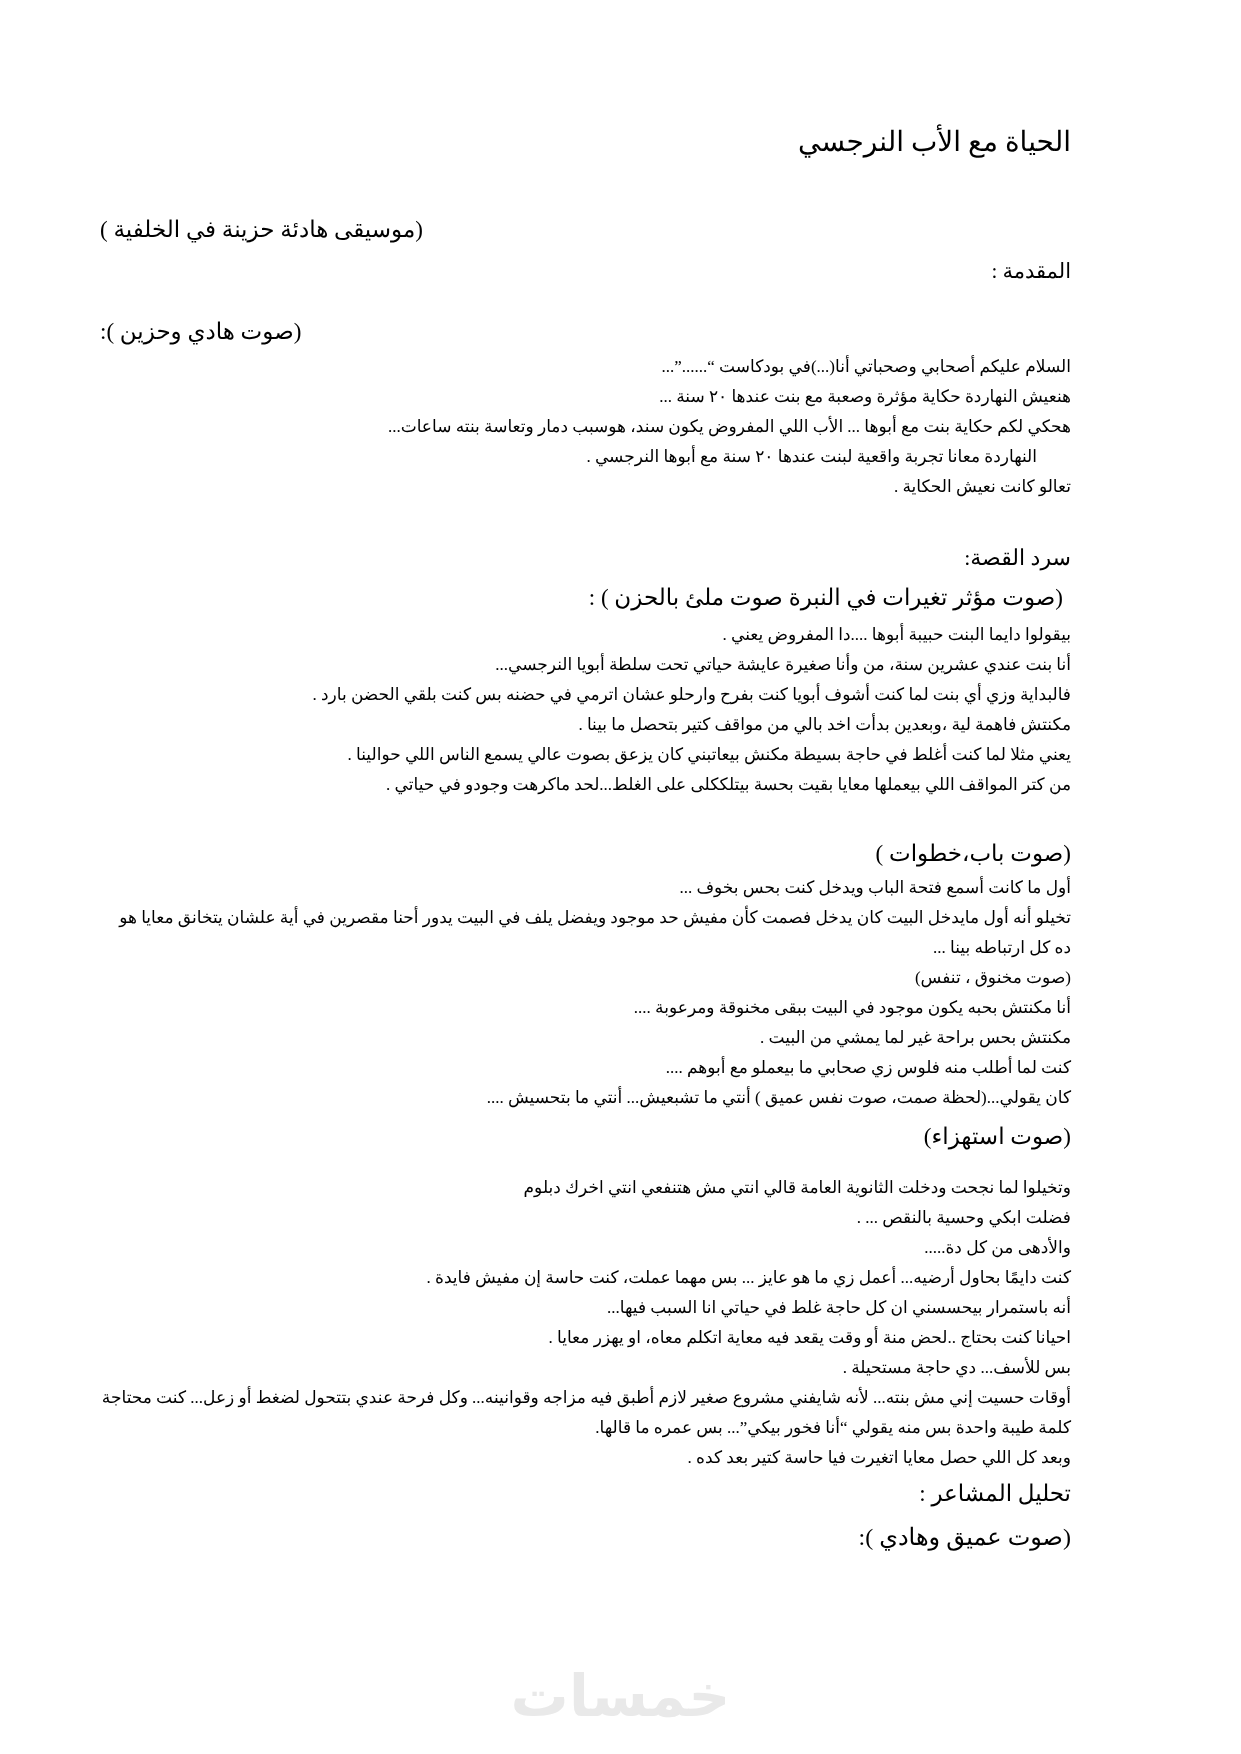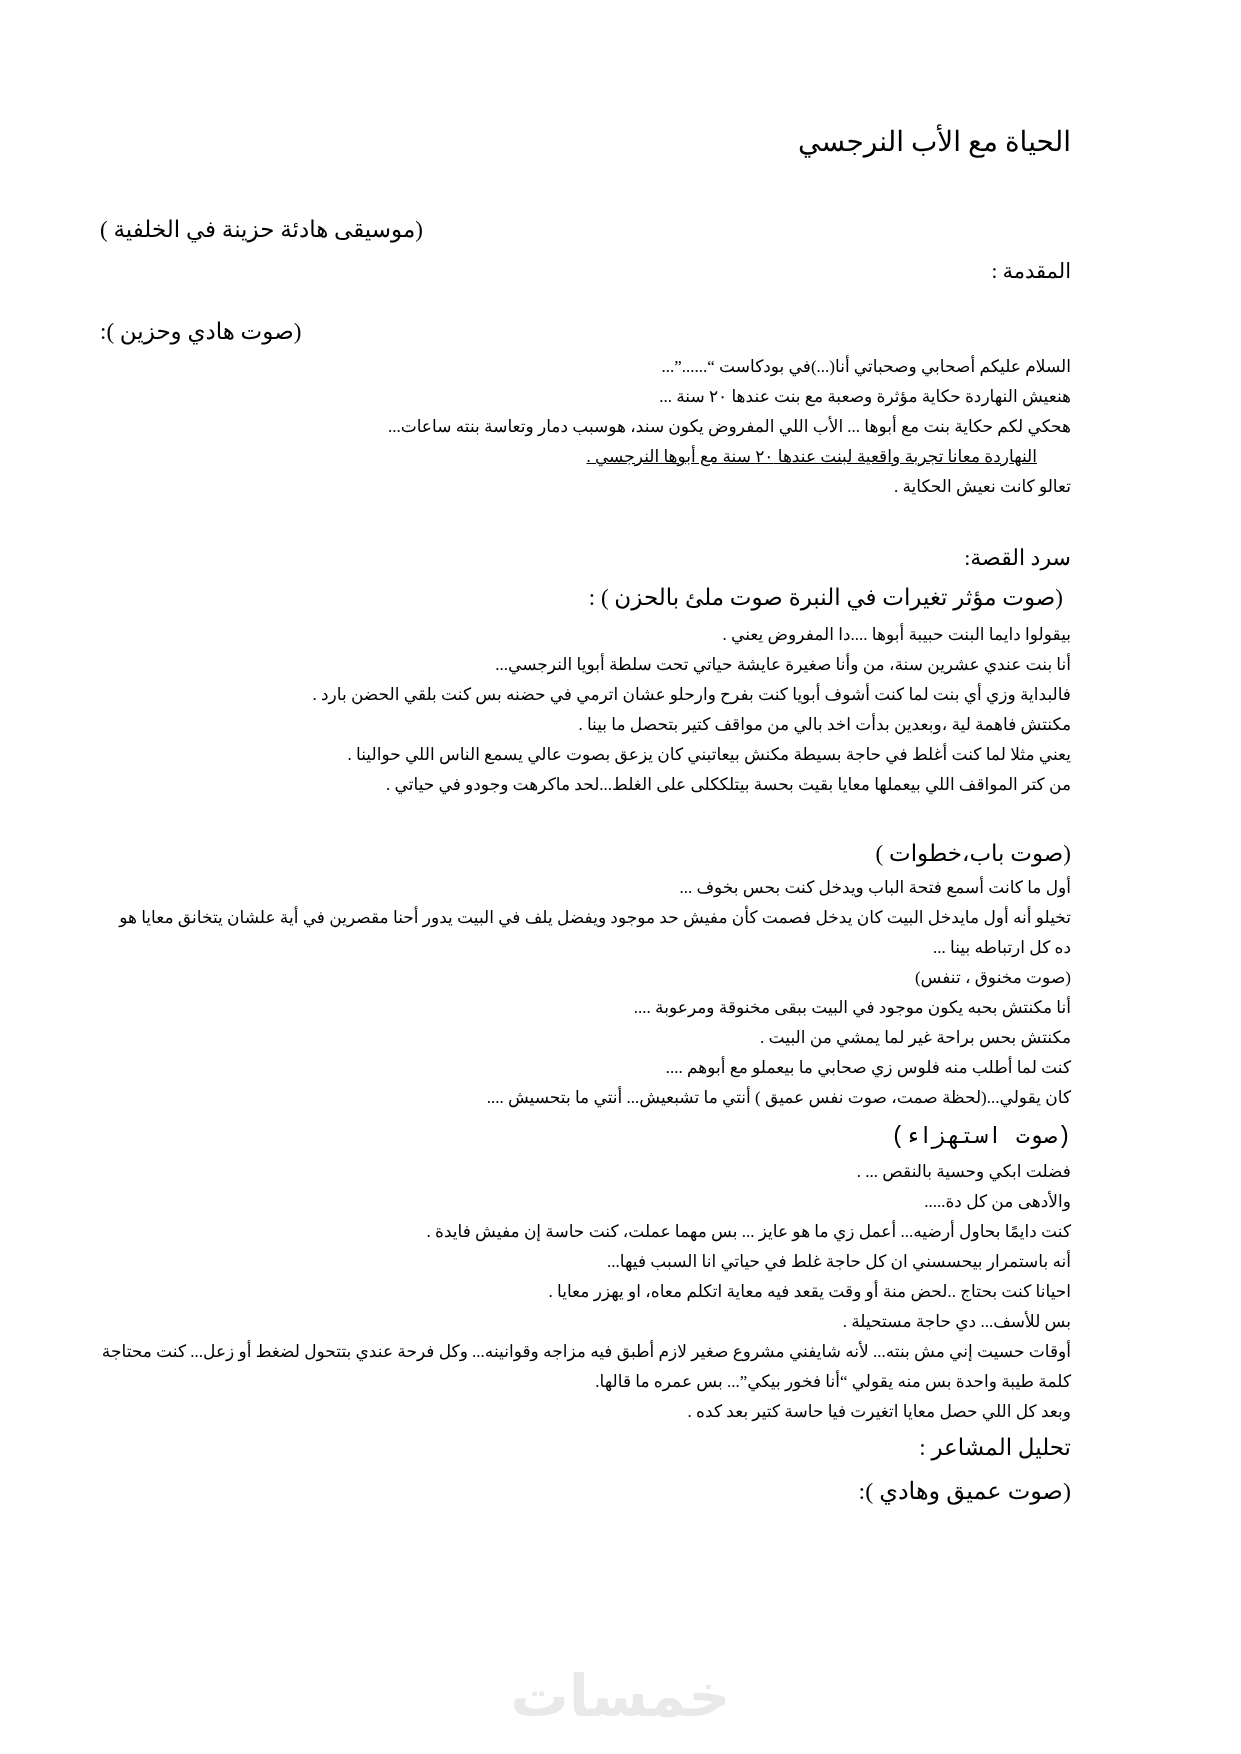--- a/index.html
+++ b/index.html
@@ -39,21 +39,21 @@
     margin: 0 0 30px 0;
     text-align: right;
   }
   .t-cue-tight { margin-bottom: 4px; }
   .t-body {
     font-size: 17px;
     line-height: 30px;
     margin: 0;
     text-align: right;
   }
-  .indent-sm { padding-right: 34px; text-decoration: underline; }
+  .indent-sm { padding-right: 34px; }
   .sec-story-head {
     font-size: 22px;
     line-height: 32px;
     margin: 40px 0 8px 0;
     text-align: right;
   }
   .sec-story-cue {
     font-size: 23px;
     line-height: 32px;
     margin: 0 8px 6px 0;
@@ -61,23 +61,22 @@
   }
   .sec-door-cue {
     font-size: 23px;
     line-height: 32px;
     margin: 38px 0 3px 0;
     text-align: right;
   }
   .sec-mock-cue {
     font-size: 23px;
     line-height: 32px;
-    margin: 8px 0 4px 0;
+    margin: 8px 0 20px 0;
     text-align: right;
-    font-family: Liberation Mono, monospace;
   }
   .sec-analysis-head {
     font-size: 23px;
     line-height: 34px;
     margin: 4px 0 0 0;
     text-align: right;
   }
   .sec-analysis-cue {
     font-size: 24px;
     line-height: 36px;
@@ -130,20 +129,21 @@
   <p class="t-body">أول ما كانت أسمع فتحة الباب ويدخل كنت بحس بخوف ...</p>
   <p class="t-body">تخيلو أنه أول مايدخل البيت كان يدخل فصمت كأن مفيش حد موجود ويفضل يلف في البيت يدور  أحنا مقصرين في أية علشان يتخانق معايا  هو ده كل ارتباطه بينا ...</p>
   <p class="t-body">(صوت مخنوق ، تنفس)</p>
   <p class="t-body">أنا مكنتش بحبه يكون موجود في البيت ببقى مخنوقة ومرعوبة ....</p>
   <p class="t-body">مكنتش بحس براحة غير لما يمشي من البيت  .</p>
   <p class="t-body">كنت لما أطلب منه فلوس زي صحابي ما بيعملو مع أبوهم ....</p>
   <p class="t-body">كان يقولي...(لحظة صمت، صوت نفس عميق ) أنتي ما تشبعيش... أنتي ما بتحسيش ....</p>
 
   <p class="sec-mock-cue">(صوت استهزاء)</p>
 
+  <p class="t-body">وتخيلوا  لما نجحت ودخلت الثانوية العامة  قالي انتي مش هتنفعي انتي اخرك دبلوم</p>
   <p class="t-body">فضلت ابكي وحسية  بالنقص ... .</p>
   <p class="t-body">والأدهى من كل دة.....</p>
   <p class="t-body">كنت دايمًا بحاول أرضيه... أعمل زي ما هو عايز ... بس مهما عملت، كنت حاسة إن مفيش فايدة .</p>
   <p class="t-body">أنه باستمرار بيحسسني ان كل حاجة غلط في حياتي انا السبب فيها...</p>
   <p class="t-body">احيانا كنت بحتاج ..لحض منة أو وقت يقعد فيه معاية اتكلم معاه، او يهزر معايا .</p>
   <p class="t-body">بس للأسف... دي حاجة مستحيلة .</p>
   <p class="t-body">أوقات حسيت إني مش بنته... لأنه شايفني مشروع صغير لازم أطبق فيه مزاجه وقوانينه... وكل فرحة عندي بتتحول لضغط أو زعل... كنت محتاجة كلمة طيبة واحدة بس منه يقولي “أنا فخور بيكي”... بس عمره ما قالها.</p>
   <p class="t-body">وبعد كل  اللي حصل معايا اتغيرت فيا حاسة كتير بعد كده .</p>
 
   <p class="sec-analysis-head">تحليل المشاعر :</p>

